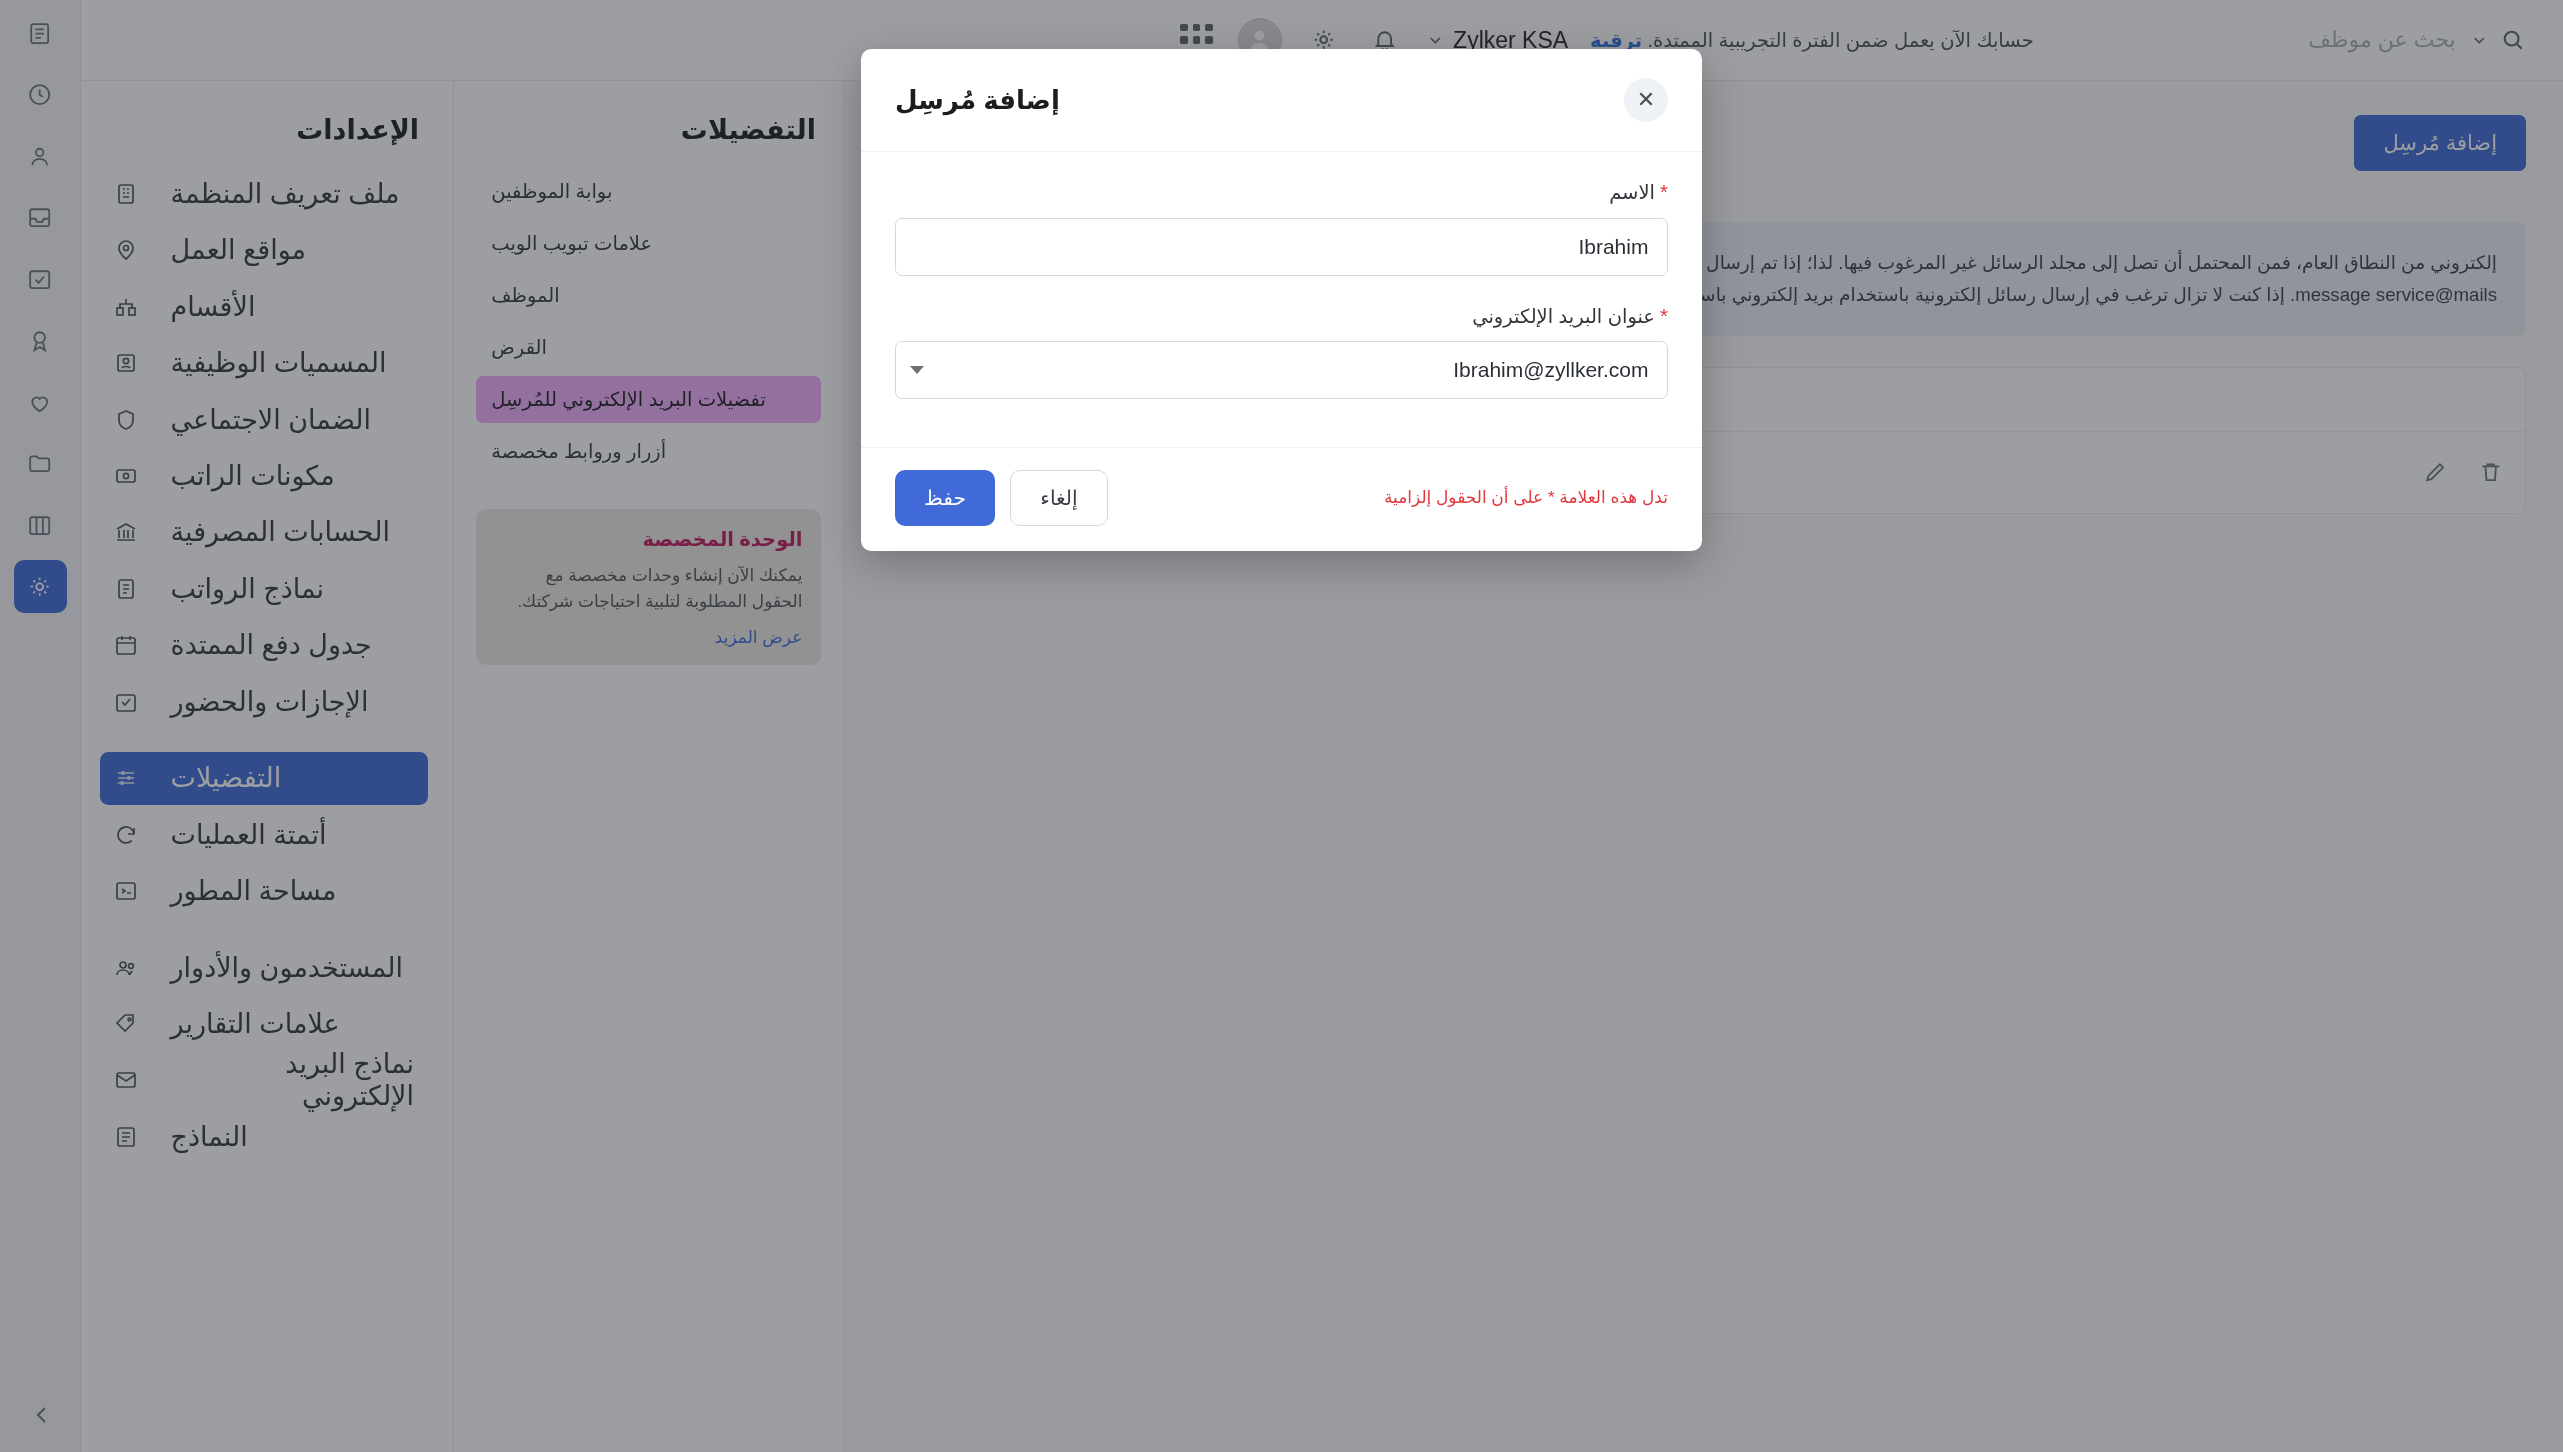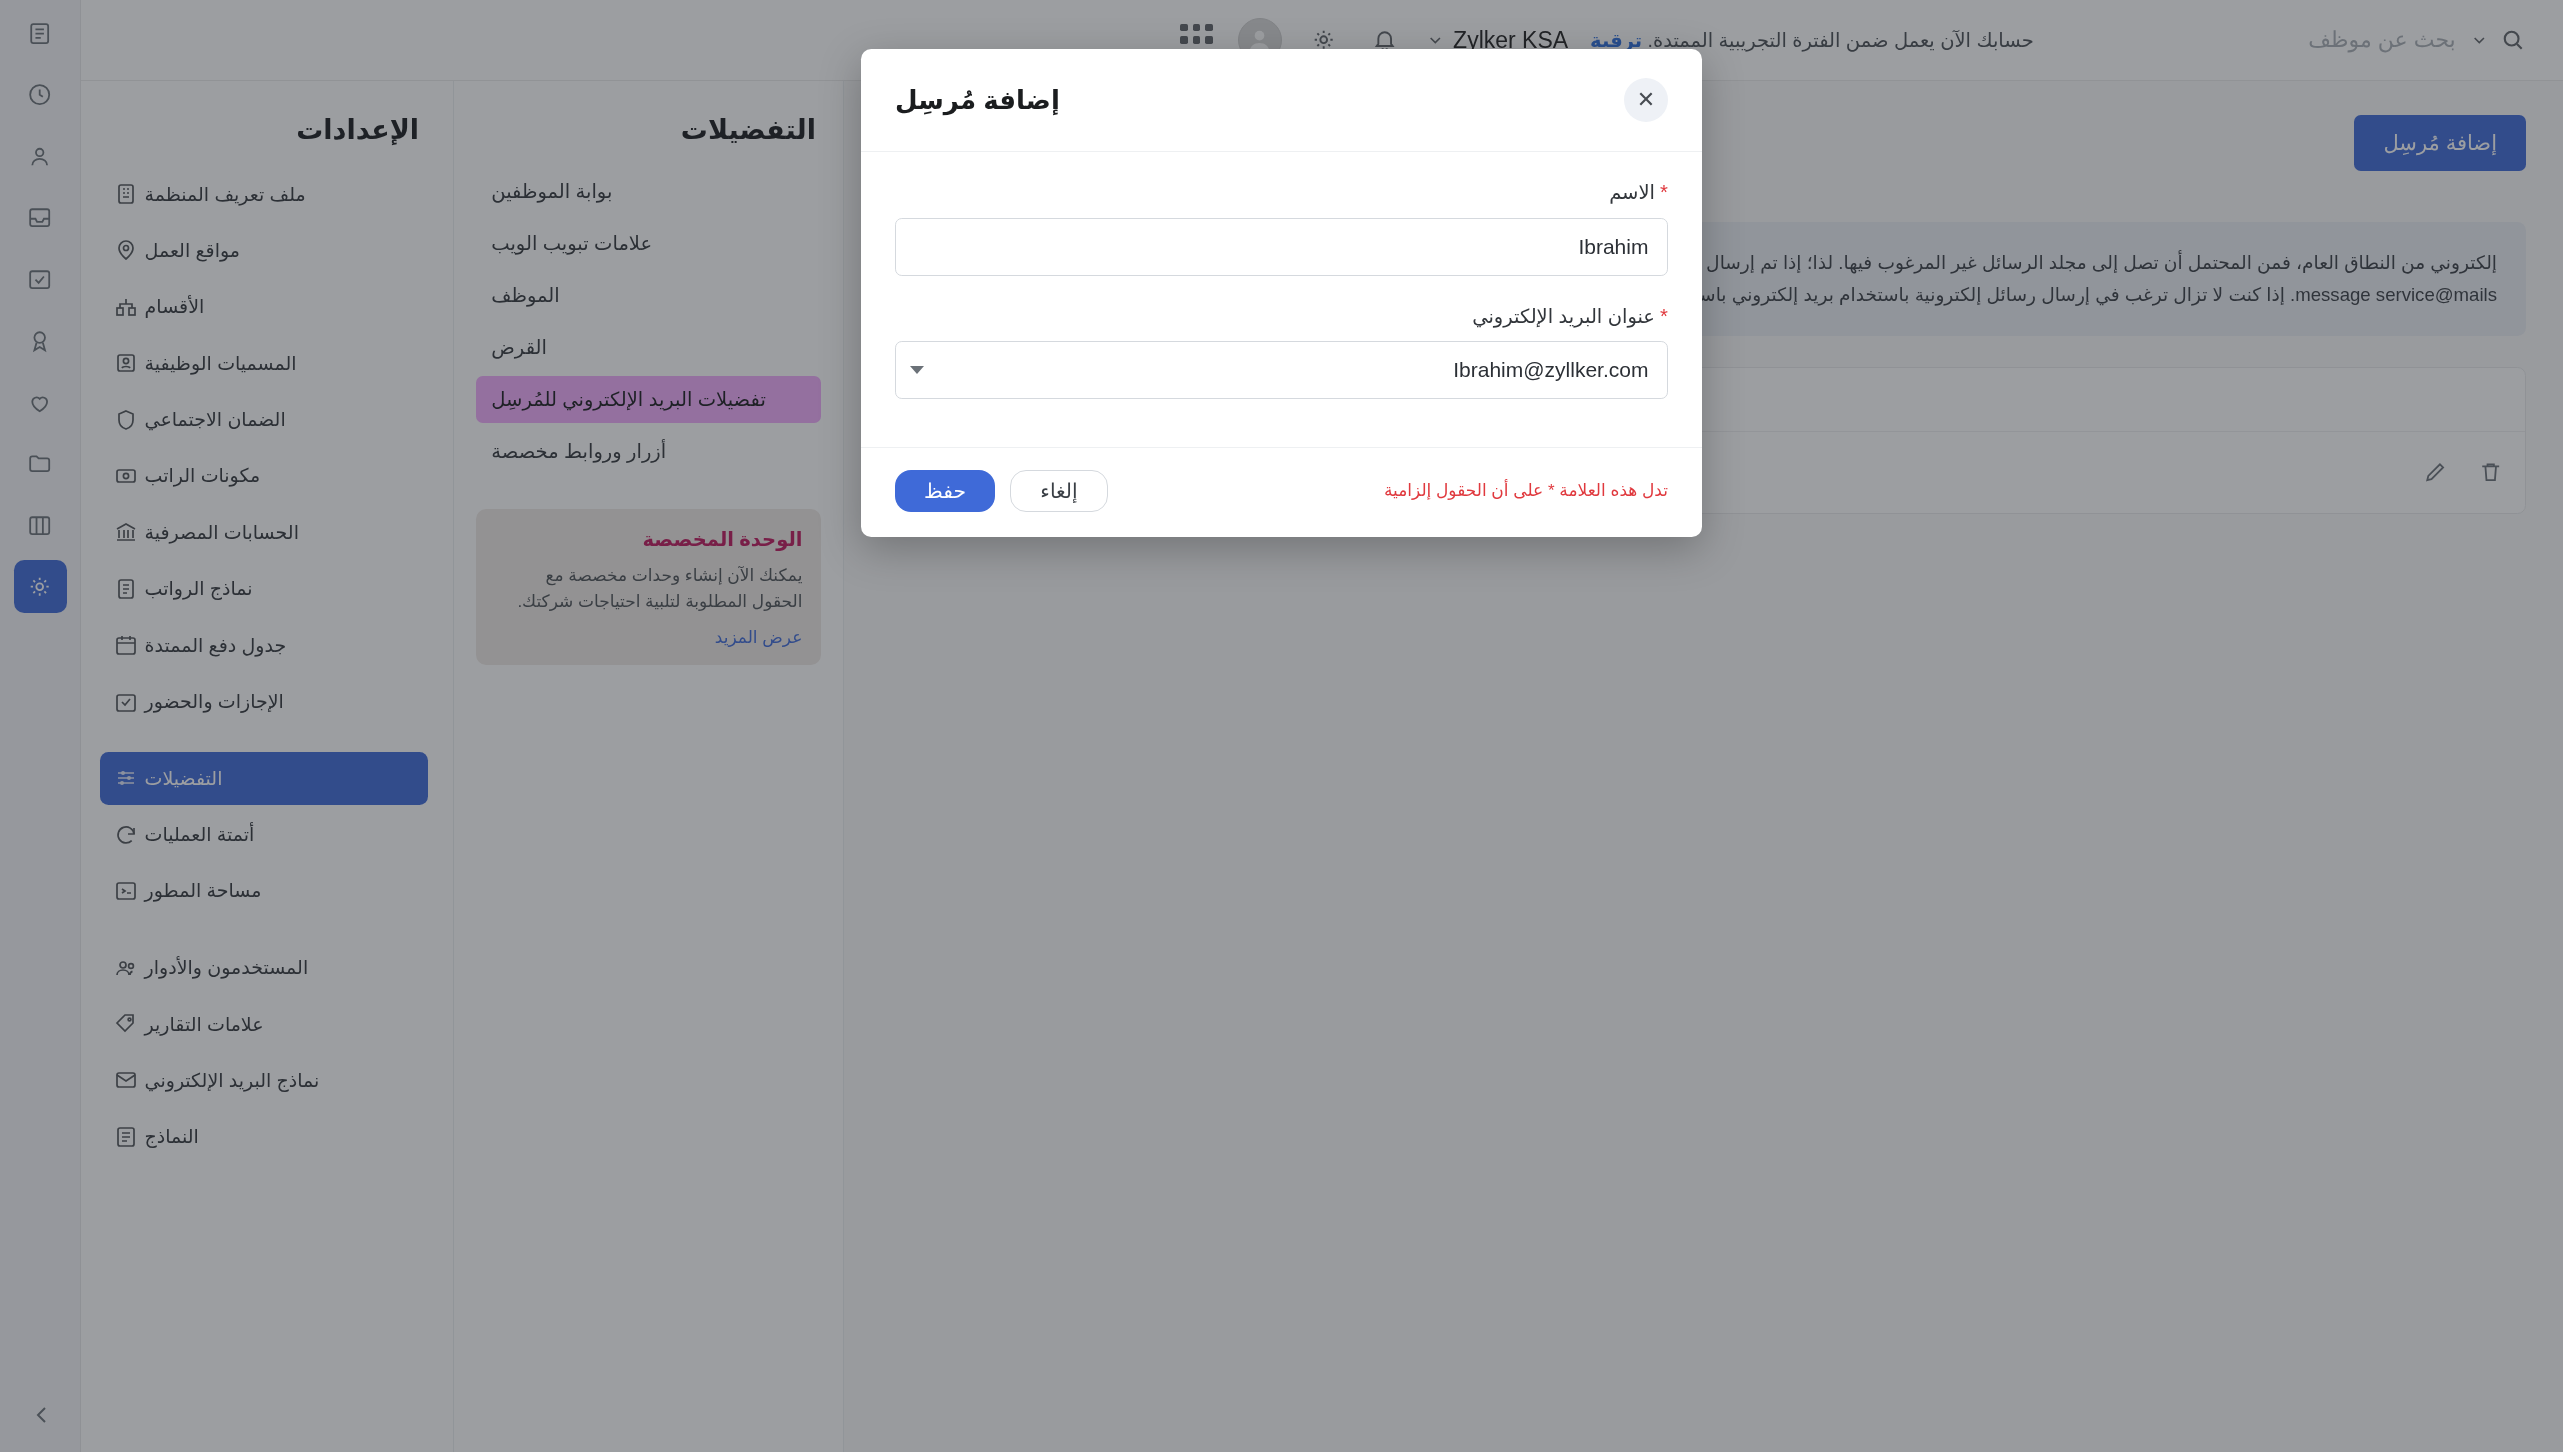--- a/index.html
+++ b/index.html
@@ -69,23 +69,23 @@
 
   
   .settings-pane {
     position: absolute; top: 81px; left: 81px; width: 373px; height: 1371px;
     background: #ffffff; border-right: 0.8px solid #eceef0;
     padding: 24px 25.4px 0 18.6px;
     overflow: hidden;
   }
   .settings-title { font-size: 27px; color: #1b1d1f; font-weight: 600; margin: 8.5px 8.5px 22px 0; text-align: right; }
   .snav-item {
-    display: flex; align-items: center; justify-content: flex-end; gap: 6px;
+    display: flex; align-items: center; justify-content: flex-end; gap: 32px;
     height: 53px; padding: 0 13.6px; margin-bottom: 3.4px;
-    border-radius: 8.5px; color: #33373c; font-size: 19px; cursor: pointer;
+    border-radius: 8.5px; color: #33373c; font-size: 27px; cursor: pointer;
   }
   .snav-item.active { background: #3f6ad8; color: #ffffff; }
   .snav-item .ico { width: 25.4px; height: 25.4px; display: flex; align-items: center; justify-content: center; opacity: .85; }
   .snav-gap { height: 20.3px; }
 
   
   .prefs-pane {
     position: absolute; top: 81px; left: 454px; width: 390px; height: 1371px;
     background: #ffffff; border-right: 0.8px solid #eceef0;
     padding: 24px 22px 0 22px;
@@ -177,21 +177,21 @@
     width: 0; height: 0; border-left: 7.6px solid transparent; border-right: 7.6px solid transparent;
     border-top: 8.5px solid #6b7178;
   }
   .modal-foot {
     border-top: 0.8px solid #eef0f2; padding: 22px 34px 25.4px 34px;
     display: flex; align-items: center; justify-content: space-between; flex-direction: row-reverse;
   }
   .foot-note { font-size: 17px; color: #e0393e; }
   .foot-btns { display: flex; gap: 15.3px; }
   .btn {
-    height: 42px; padding: 8px 29px; border-radius: 16px; font-size: 20.3px; cursor: pointer;
+    height: 56px; padding: 8px 29px; border-radius: 10px; font-size: 20.3px; cursor: pointer;
     font-family: "Liberation Sans", sans-serif;
   }
   .btn-primary { background: #3f6ad8; color: #fff; border: 0; }
   .btn-ghost { background: #fff; color: #3a3f45; border: 0.8px solid #d5d9de; }
 
   
   .collapse-chevron {
     position: absolute; bottom: 18.6px; left: 22px; color: #6b7178;
     width: 39px; height: 39px; display: flex; align-items: center; justify-content: center;
     cursor: pointer;

